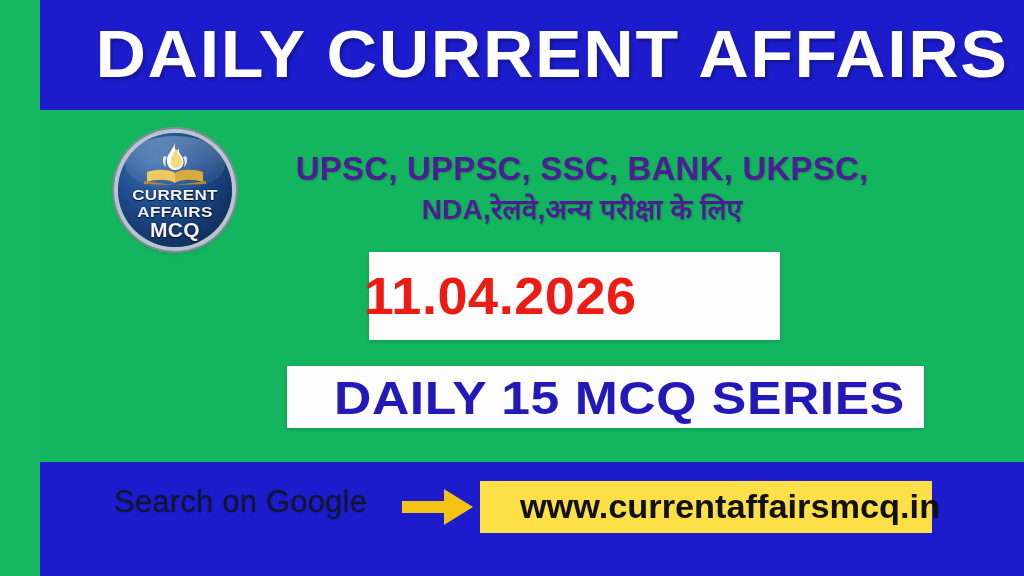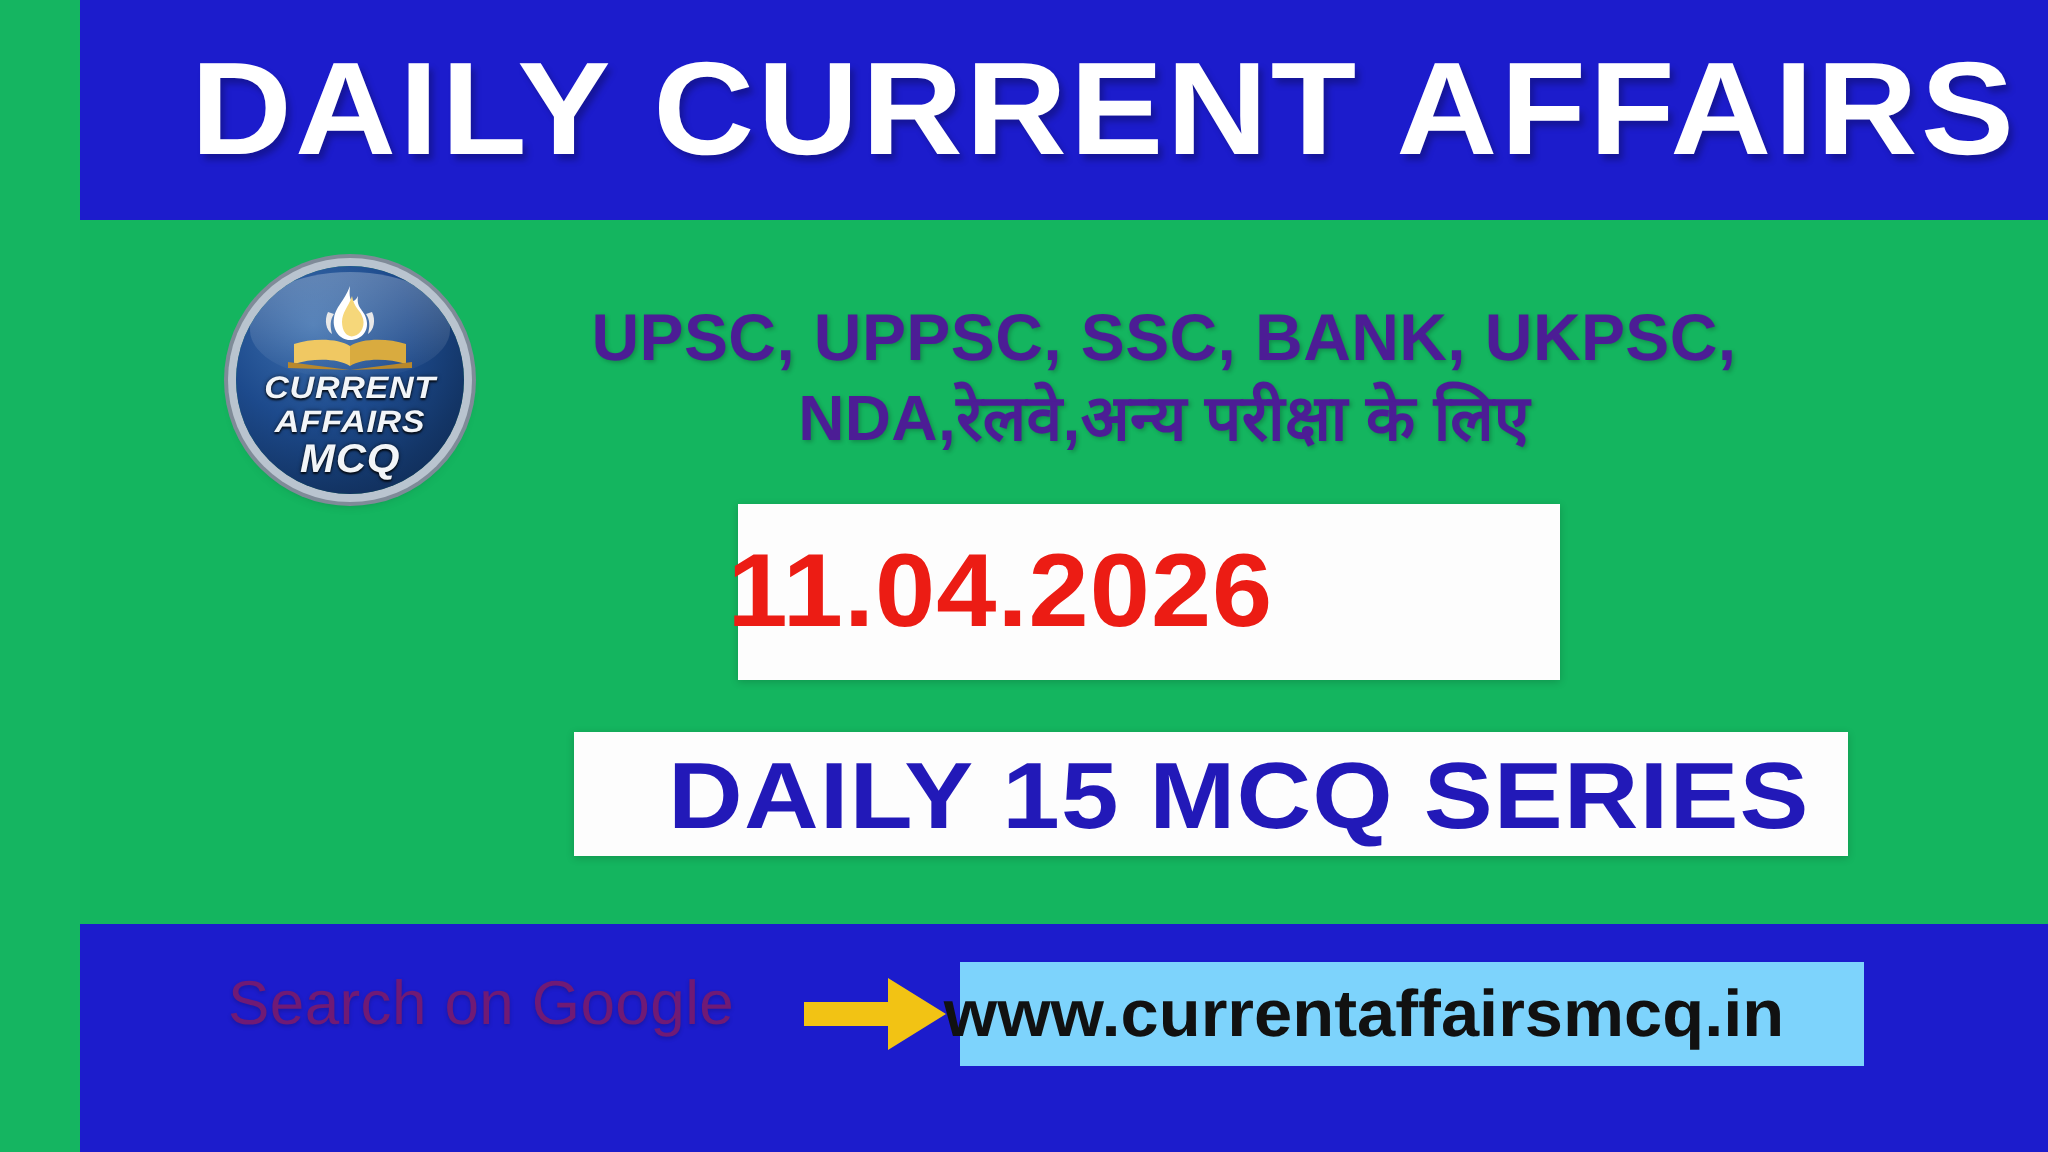--- a/index.html
+++ b/index.html
@@ -50,21 +50,20 @@
     position:absolute; left:78px; top:133px;
     width:114px; height:114px;
     border-radius:50%;
     background:
       radial-gradient(circle at 34% 26%, #3c6fae 0%, #1d4a8c 42%, #133566 72%, #0d2449 100%);
     box-shadow:
       0 0 0 4px #b9c4cf,
       0 0 0 6px #7f8b98,
       0 3px 7px rgba(0,0,0,0.45);
     overflow:hidden;
-    font-style:italic;
   }
   .logo-gloss {
     position:absolute; left:6%; top:3%;
     width:88%; height:46%;
     border-radius:50% 50% 46% 46%;
     background:linear-gradient(180deg, rgba(255,255,255,0.26), rgba(255,255,255,0.02));
     pointer-events:none;
   }
   .logo-flame {
     position:absolute; left:50%; top:10px;
@@ -94,21 +93,21 @@
   .exam-block {
     position:absolute; left:222px; top:148px;
     width:640px;
     text-align:center;
     color:#4c1d95;
     font-weight:bold;
     line-height:41px;
     text-shadow:1px 1px 2px rgba(0,0,0,0.22);
   }
   .exam-line1 { font-size:33px; letter-spacing:0.2px; }
-  .exam-line2 { font-size:32px; letter-spacing:0.2px; }
+  .exam-line2 { font-size:28px; letter-spacing:0.2px; }
 
   
   .date-box {
     position:absolute; left:329px; top:252px;
     width:411px; height:88px;
     background:#fdfdfd;
     box-shadow:0 1px 4px rgba(0,0,0,0.18);
     display:flex; align-items:center; justify-content:flex-start;
   }
   .date-text {
@@ -140,36 +139,36 @@
   }
 
   
   .footer-band {
     position:absolute; left:0; top:462px;
     width:1024px; height:114px;
     background:#1c1ccc;
   }
   .search-label {
     position:absolute; left:74px; top:484px;
-    color:#701a75;
+    color:#0f172a;
     font-size:31px;
     font-weight:normal;
     letter-spacing:0.2px;
     white-space:nowrap;
     text-shadow:0 1px 2px rgba(0,0,0,0.2);
   }
   .arrow-icon {
     position:absolute; left:362px; top:488px;
     width:72px; height:38px;
   }
   .url-box {
     position:absolute; left:440px; top:481px;
     width:452px; height:52px;
-    background:#7dd3fc;
-    display:flex; align-items:center; justify-content:flex-start;
+    background:#fde047;
+    display:flex; align-items:center; justify-content:flex-end;
   }
   .url-text {
     color:#111111;
     font-family:"Liberation Sans Narrow","Liberation Sans",sans-serif;
     font-weight:bold;
     font-size:33px;
     letter-spacing:0px;
     transform:scaleX(1.04);
     white-space:nowrap;
   }

